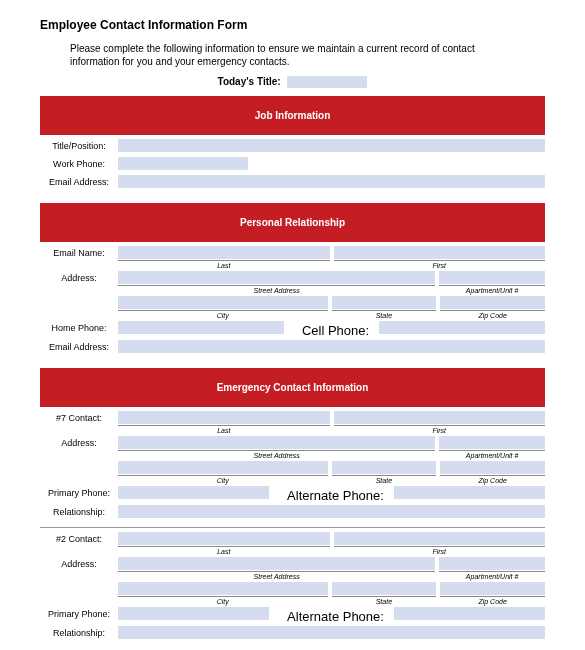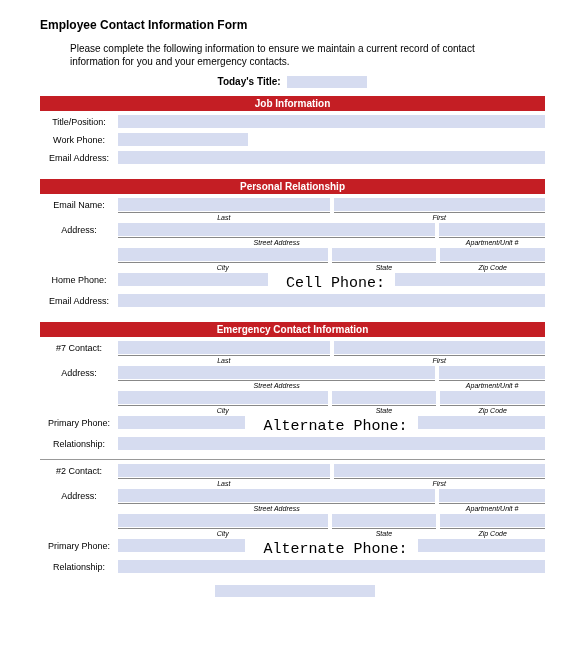--- a/index.html
+++ b/index.html
@@ -36,21 +36,21 @@
       background: #d6dcf0;
       vertical-align: middle;
       margin-left: 4px;
     }
     .section-header {
       background: #c41e24;
       color: #fff;
       text-align: center;
       font-weight: bold;
       font-size: 10px;
-      padding: 2px 0;
+      padding: 14px 0;
       margin-bottom: 4px;
     }
     .row {
       display: flex;
       align-items: flex-start;
       margin-bottom: 2px;
       min-height: 16px;
       text-align: center;
     }
     .label-col {
@@ -75,25 +75,24 @@
       width: 100%;
     }
     .sublabel {
       font-size: 7px;
       font-style: italic;
       margin-top: 1px;
       border-top: 0.5px solid #888;
       padding-top: 1px;
     }
     .mid-label {
-      font-size: 15px;
+      font-size: 13px;
       padding: 2px 6px 0 14px;
       white-space: nowrap;
       flex-shrink: 0;
-      font-family: Liberation Mono, monospace;
     }
     .section-gap { height: 10px; }
     .divider {
       border-top: 1px solid #999;
       margin: 6px 0 4px 0;
     }
     .return-row {
       text-align: center;
       font-size: 11px;
       font-weight: bold;

